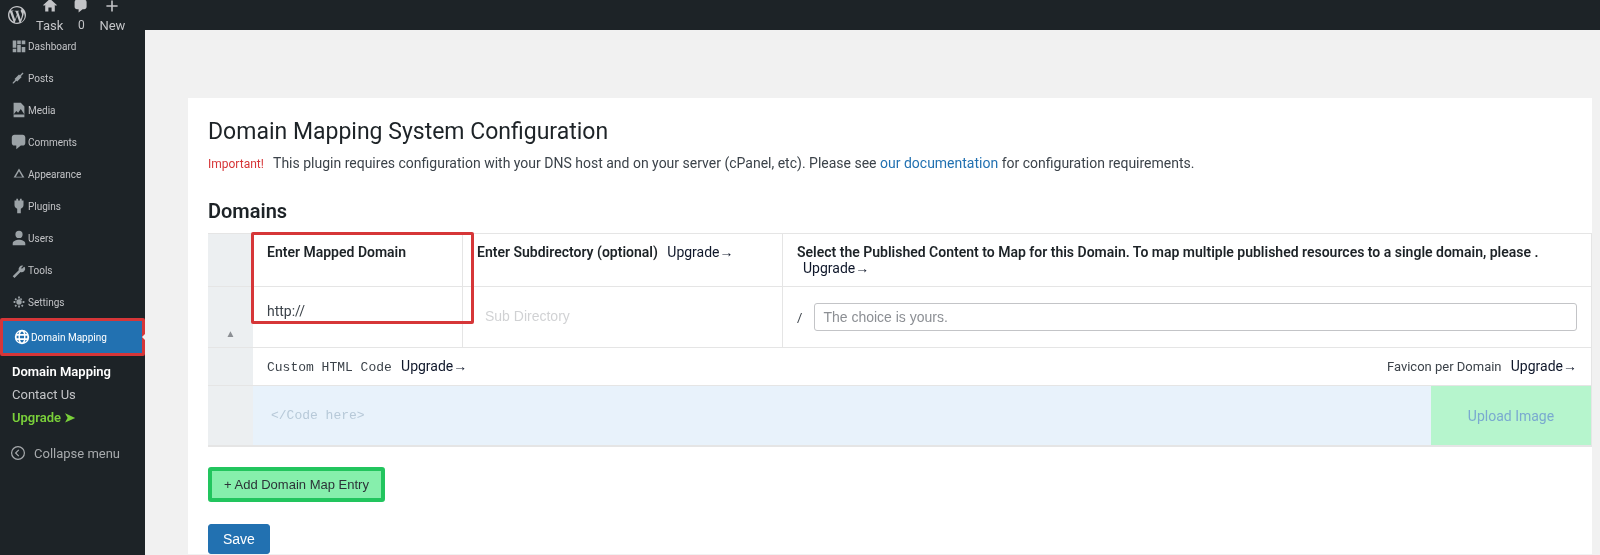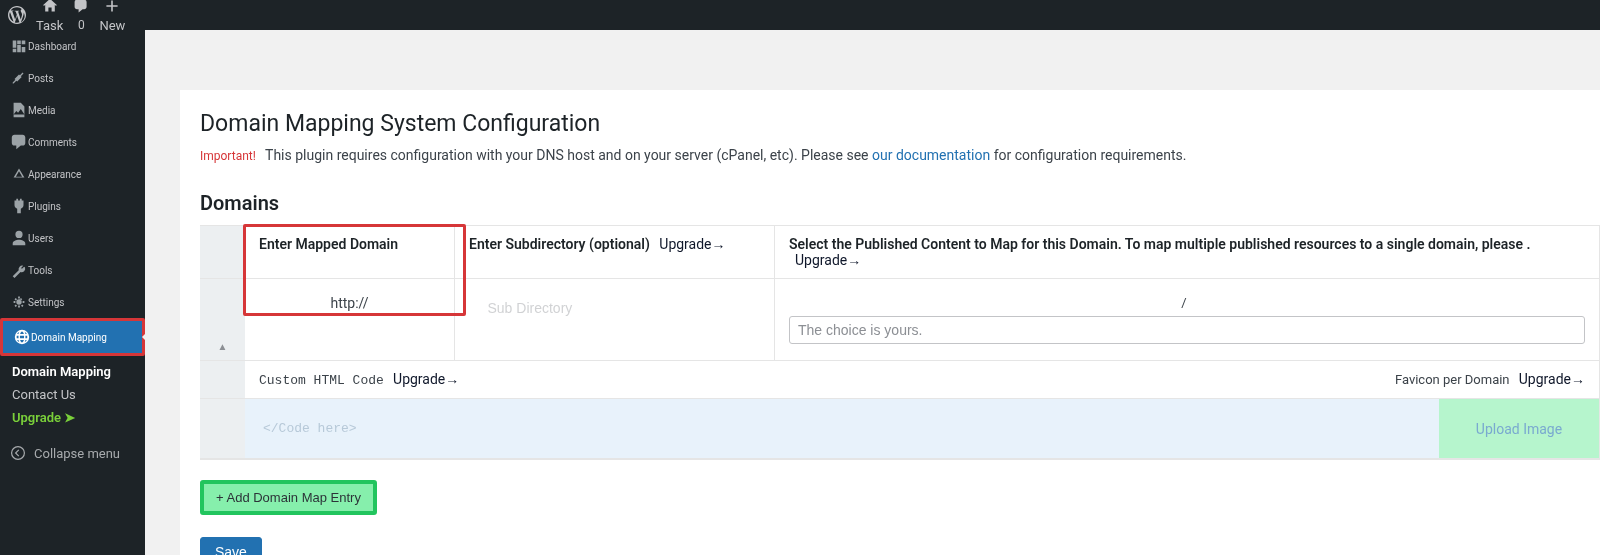--- a/index.html
+++ b/index.html
@@ -79,21 +79,21 @@
   .submenu a.upgrade { color: #7ad03a; font-weight: 600; }
   .collapse {
     display: flex; align-items: center; gap: 8px;
     padding: 8px 10px; color: #a7aaad; font-size: 13px; cursor: pointer;
   }
   .collapse svg { fill: #a7aaad; width: 16px; height: 16px; }
   
   .content {
     position: absolute;
     left: 145px; top: 30px; right: 0; bottom: 0;
-    padding: 0;
+    padding: 8px;
     overflow: hidden;
   }
   .panel {
     margin: 60px 0 0 35px;
     background: #fff;
     padding: 20px 0 0 0;
   }
   .panel h1 {
     font-size: 23px;
     font-weight: 400;
@@ -135,21 +135,21 @@
     color: #8c8f94;
     font-size: 10px;
   }
   .col { padding: 10px 14px; }
   .col.head { font-size: 14px; font-weight: 600; color: #1d2327; }
   .col .upgrade-link { color: #0f172a; font-weight: 400; margin-left: 6px; font-size: 14px; text-decoration: none; }
   .col1 { width: 210px; border-right: 1px solid #e5e5e5; }
   .col2 { width: 320px; border-right: 1px solid #e5e5e5; }
   .col3 { flex: 1; }
   .col .slash { margin-right: 6px; color: #3c434a; }
-  .input-row { display: flex; align-items: center; gap: 6px; padding: 6px 0; flex-direction: column; }
+  .input-row { display: flex; align-items: center; gap: 6px; padding: 6px 0; }
   .input-row input[type=text] {
     padding: 5px 8px;
     border: 1px solid #c3c4c7;
     border-radius: 3px;
     font-size: 14px;
     color: #3c434a;
     background: #fff;
   }
   .input-row input.domain { width: 160px; }
   .input-row input.subdir { width: 270px; border: none; background: transparent; opacity: 0.4; }

